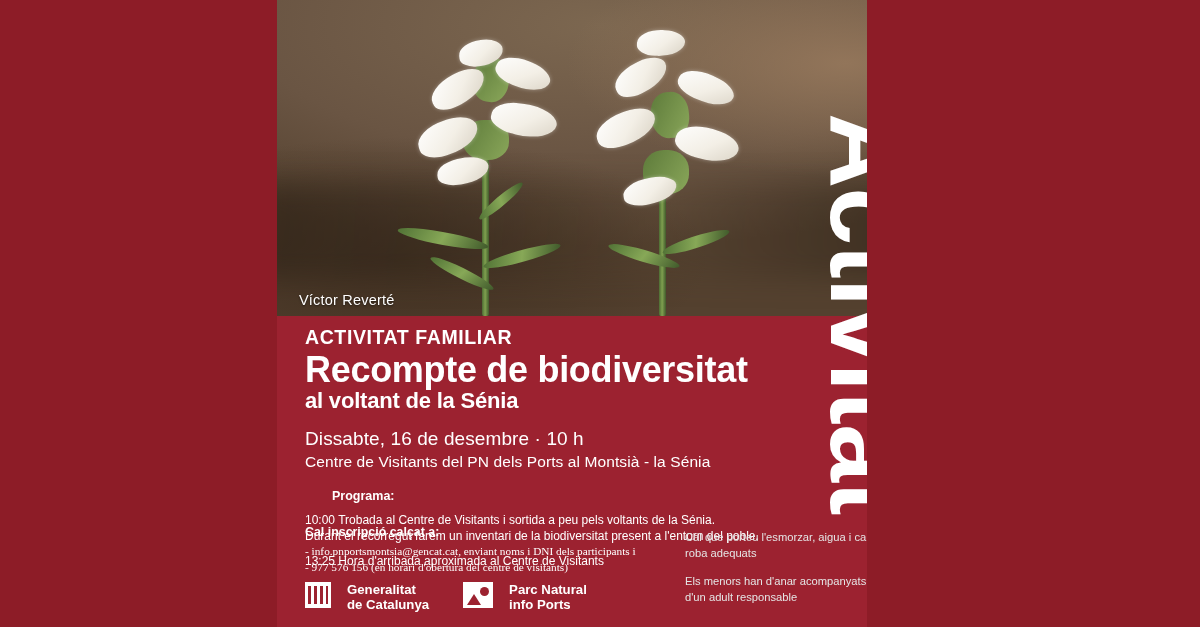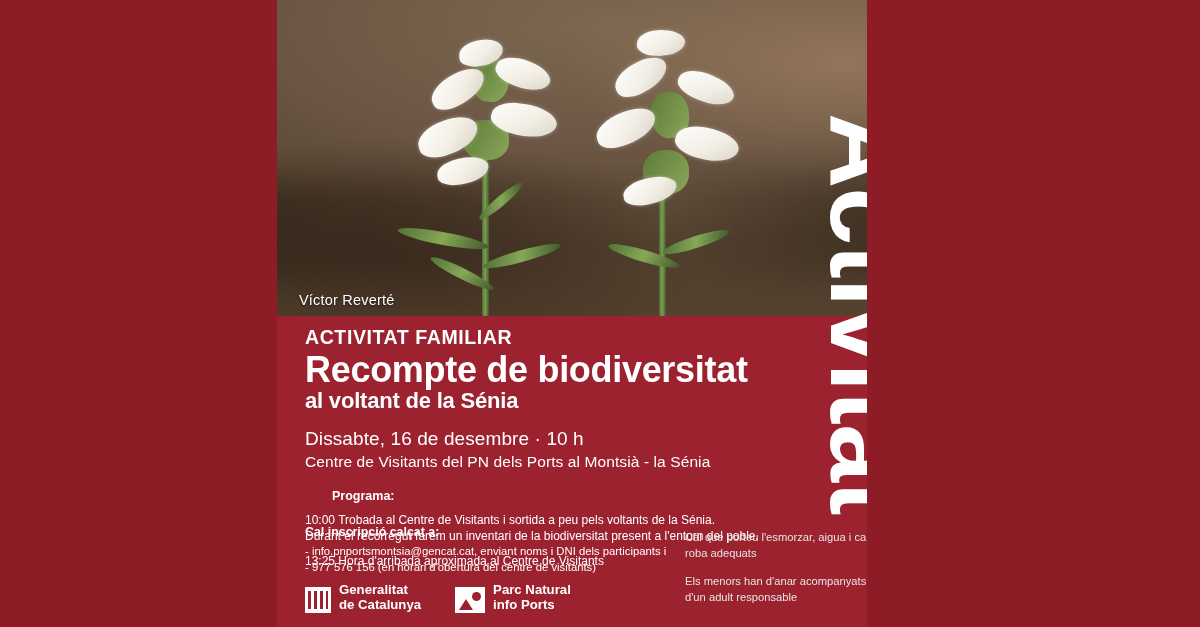--- a/index.html
+++ b/index.html
@@ -180,20 +180,21 @@
     margin: 0 0 5px 0;
   }
   .signup ul {
     margin: 0;
     padding: 0;
     list-style: none;
   }
   .signup li {
     font-size: 11.3px;
     line-height: 1.4;
+    font-family: Liberation Serif, serif;
   }
   .signup li .indent {
     display: block;
     padding-left: 9px;
   }
 
   .notes {
     position: absolute;
     left: 408px;
     top: 530px;
@@ -210,22 +211,22 @@
   .logos {
     position: absolute;
     left: 28px;
     bottom: 14px;
     display: flex;
     align-items: flex-end;
     gap: 34px;
   }
   .logo {
     display: flex;
-    align-items: flex-end;
-    gap: 8px;
+    align-items: flex-start;
+    gap: 16px;
     color: #fff;
   }
   .gencat-mark {
     width: 26px;
     height: 26px;
     background: #ffffff;
     position: relative;
     flex: none;
   }
   .gencat-mark::before {

